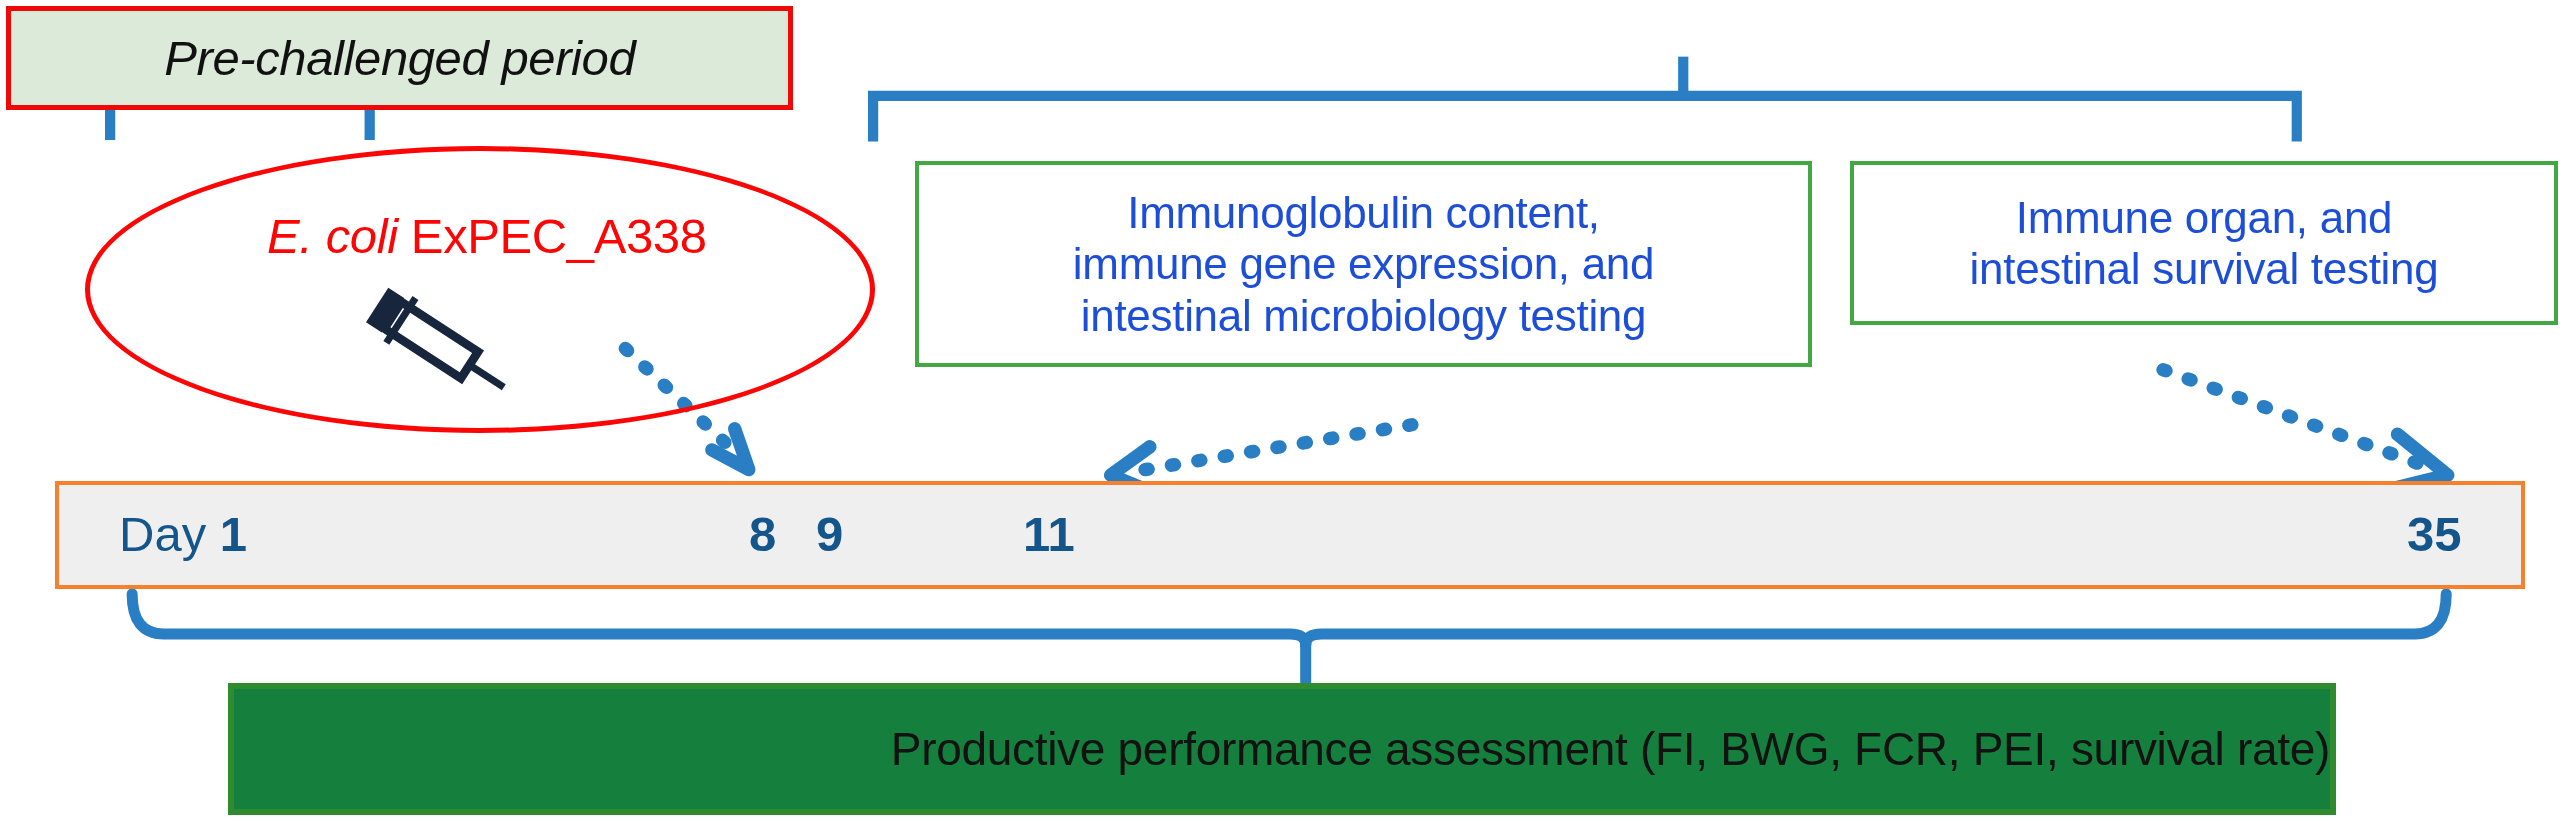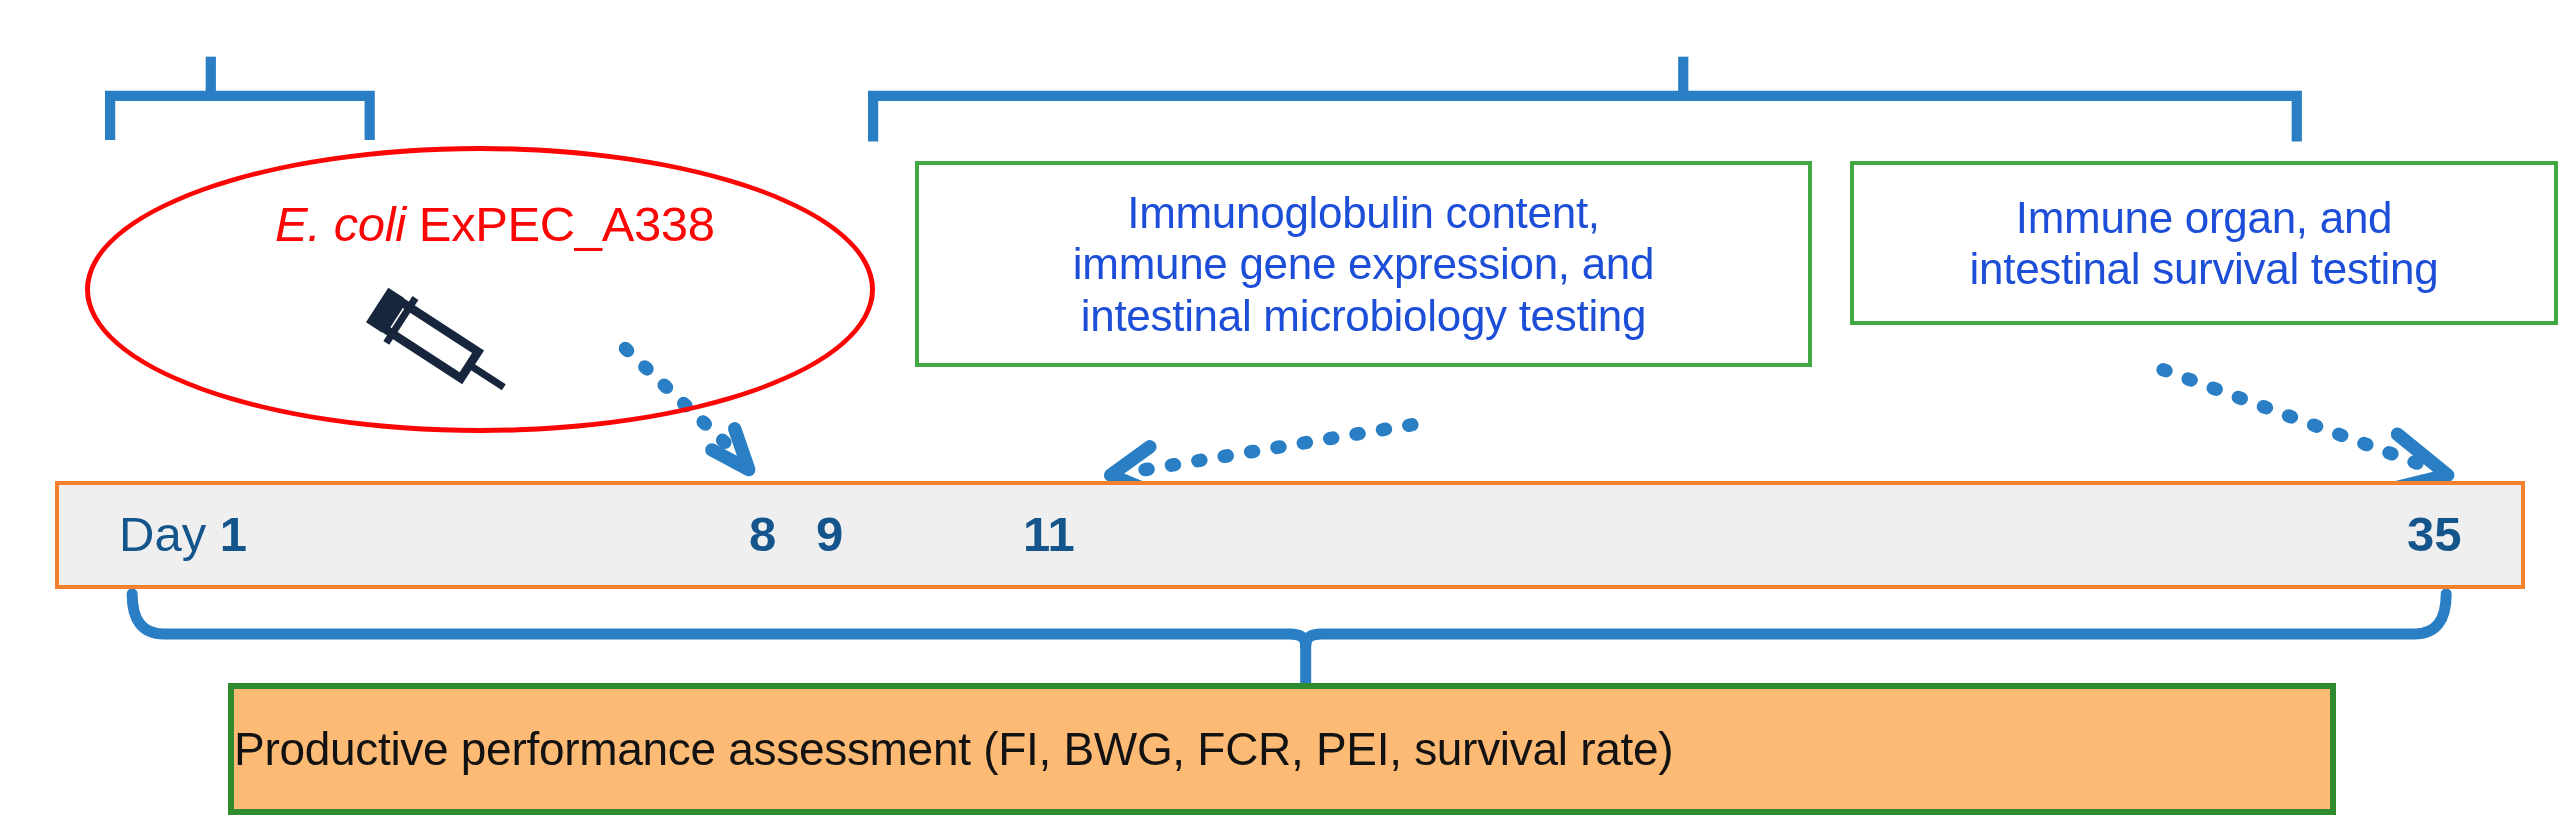--- a/index.html
+++ b/index.html
@@ -57,25 +57,25 @@
     white-space: nowrap;
     letter-spacing: -0.3px;
   }
   #assay-box-mid   { left: 915px; top: 161px; width: 897px; height: 206px; }
   #assay-box-right { left: 1850px; top: 161px; width: 708px;  height: 164px; }
 
   
   #assessment-box {
     left: 228px; top: 683px; width: 2108px; height: 132px;
     box-sizing: border-box;
-    background: #fdba74;
+    background: #15803d;
     border: 6.3px solid #2e8b2e;
     display: flex;
     align-items: center;
-    justify-content: flex-start;
+    justify-content: flex-end;
   }
   #assessment-label {
     font-size: 46px;
     color: #121212;
     white-space: nowrap;
     letter-spacing: -0.3px;
   }
 
   
   #timeline-bar {
@@ -96,26 +96,25 @@
 
   
   #ecoli-ellipse {
     left: 85px; top: 146px; width: 790px; height: 287px;
     box-sizing: border-box;
     border: 5.5px solid #fb0505;
     border-radius: 50%;
     background: transparent;
   }
   #ecoli-label {
-    left: 267px; top: 196px;
+    left: 267px; top: 208px;
     font-size: 49px;
     color: #fb0505;
     white-space: nowrap;
     letter-spacing: -0.4px;
-    margin-left: 8px;
   }
   #ecoli-label .sp-italic { font-style: italic; }
 
   
   #overlay {
     left: 0; top: 0; width: 2576px; height: 822px;
     pointer-events: none;
   }
 </style>
 </head>
@@ -157,20 +156,23 @@
       <line x1="1795" y1="540" x2="1450" y2="598" stroke="#2a7fc4" stroke-width="17" stroke-linecap="round" stroke-dasharray="4 30"></line>
       <path d="M 1462 568 L 1412 604 L 1470 628" fill="none" stroke="#2a7fc4" stroke-width="17" stroke-linecap="round" stroke-linejoin="round"></path>
     </g>
 
     <g>
       <line x1="2750" y1="470" x2="3098" y2="598" stroke="#2a7fc4" stroke-width="17" stroke-linecap="round" stroke-dasharray="4 30"></line>
       <path d="M 3048 552 L 3112 604 L 3046 620" fill="none" stroke="#2a7fc4" stroke-width="17" stroke-linecap="round" stroke-linejoin="round"></path>
     </g>
   </svg>
 
+  <div id="pre-period-box" class="abs period-box">
+    <span class="period-label">Pre-challenged period</span>
+  </div>
 
 
   <div id="ecoli-ellipse" class="abs"></div>
   <div id="ecoli-label" class="abs">
     <span class="sp-italic">E. coli</span><span> ExPEC_A338</span>
   </div>
 
   <div id="assay-box-mid" class="abs assay-box">
     <div class="assay-line">Immunoglobulin content,</div>
     <div class="assay-line">immune gene expression, and</div>

